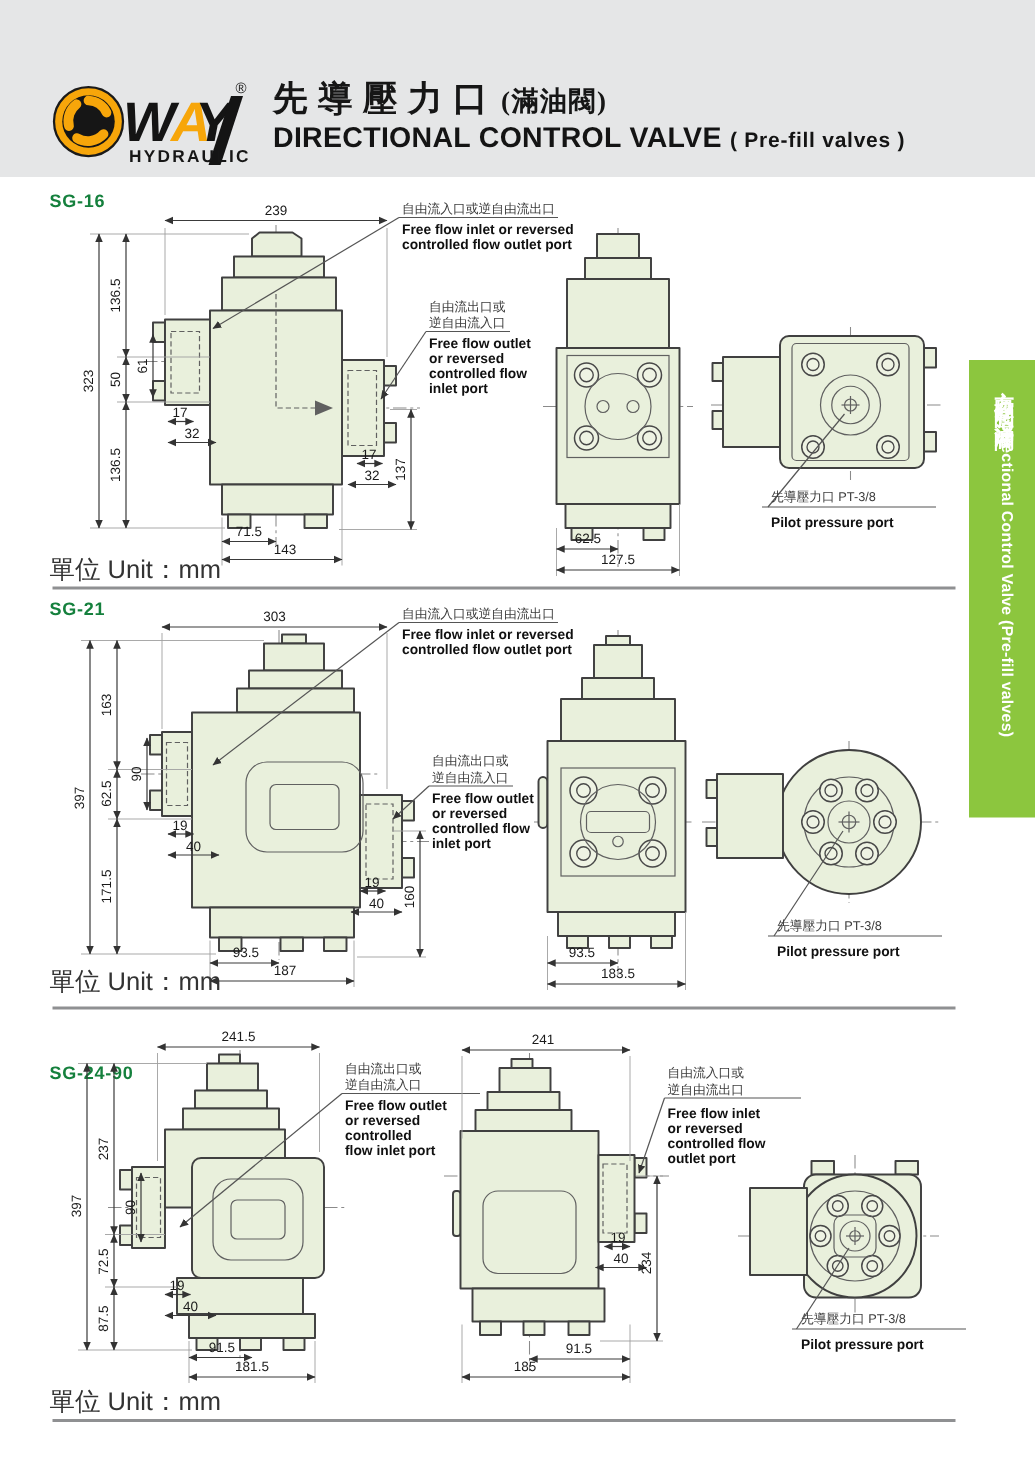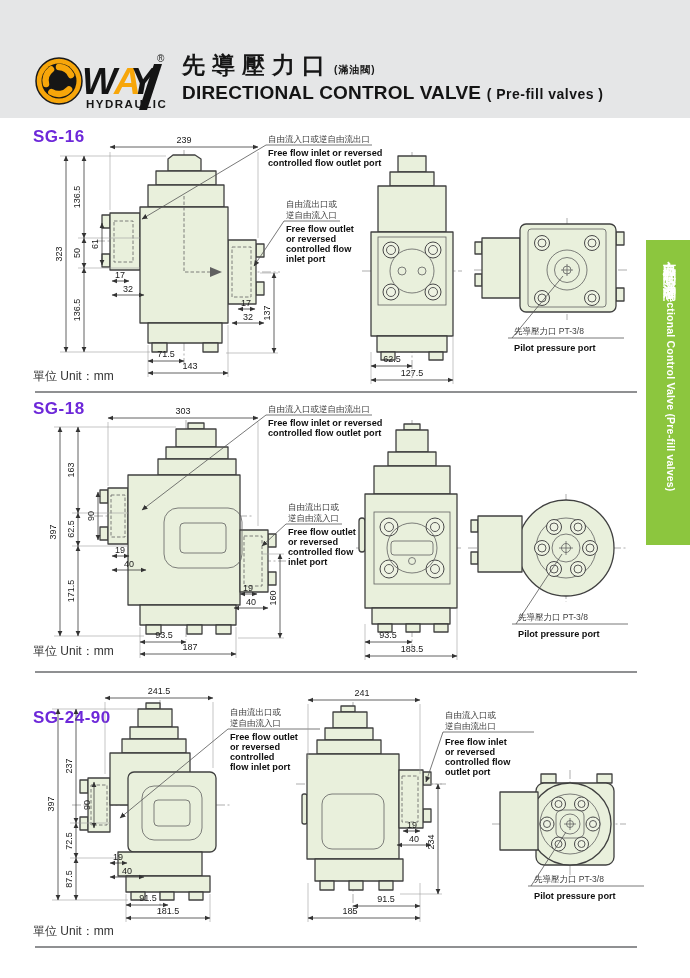--- a/index.html
+++ b/index.html
@@ -1,24 +1,24 @@
 <!DOCTYPE html>
 <html><head>
 <meta charset="utf-8">
 <style>
   html,body{margin:0;padding:0;background:#fff;}
   .page{position:relative;width:690px;height:978px;background:#fff;overflow:hidden;
         font-family:"Liberation Sans",sans-serif;}
   .header{position:absolute;left:0;top:0;width:690px;height:118px;background:#e5e6e7;}
   .title-zh{position:absolute;left:182px;top:50px;font-size:23px;font-weight:bold;color:#161616;letter-spacing:7px;white-space:nowrap;}
-  .title-zh .paren{font-size:10px;letter-spacing:1px;margin-left:2px;}
+  .title-zh .paren{font-size:18px;letter-spacing:1px;margin-left:2px;font-family:Liberation Serif, serif;}
   .title-en{position:absolute;left:182px;top:82px;font-size:19px;font-weight:900;color:#141414;letter-spacing:0.2px;white-space:nowrap;}
   .title-en .paren{font-size:14px;font-weight:bold;letter-spacing:0.5px;}
-  .sec-title{position:absolute;left:33px;font-size:17px;font-weight:bold;color:#6d28d9;letter-spacing:0.5px;}
-  .unit{position:absolute;left:33px;font-size:12px;color:#333;}
+  .sec-title{position:absolute;left:33px;font-size:12px;font-weight:bold;color:#15803d;letter-spacing:0.5px;}
+  .unit{position:absolute;left:33px;font-size:17px;color:#333;}
   .divider{position:absolute;left:35px;width:602px;height:2px;background:#8f9092;}
   .tab{position:absolute;left:646px;top:240px;width:44px;height:305px;background:#8cc63e;
        display:flex;justify-content:center;padding-top:0;box-sizing:border-box;}
   .tab-inner{writing-mode:vertical-rl;text-orientation:mixed;color:#fff;padding-top:10px;display:flex;}
   .tab-zh{font-size:13px;font-weight:bold;letter-spacing:3px;margin-left:2px;}
   .tab-en{font-size:10.5px;font-weight:bold;letter-spacing:0.2px;margin-right:1px;}
   svg{position:absolute;left:0;}
   svg text{font-family:"Liberation Sans",sans-serif;}
   .dim{font-size:9px;fill:#1a1a1a;text-anchor:middle;}
   .zh{font-size:8.5px;fill:#3c3c3c;}
@@ -57,21 +57,21 @@
     </svg>
     <div class="title-zh">
       <span>先導壓力口</span><span class="paren">(滿油閥)</span>
     </div>
     <div class="title-en">
       <span>DIRECTIONAL CONTROL VALVE</span> <span class="paren">( Pre-fill valves )</span>
     </div>
   </div>
 
   <div class="sec-title" style="top:127px;">SG-16</div>
-  <div class="sec-title" style="top:399px;">SG-18</div>
+  <div class="sec-title" style="top:399px;">SG-21</div>
   <div class="sec-title" style="top:708px;">SG-24-90</div>
 
   <svg width="690" height="268" viewBox="0 0 690 268" style="top:126px;">
     <defs>
       <marker id="a1" viewBox="0 0 10 10" refX="8.5" refY="5" markerWidth="8" markerHeight="8" orient="auto-start-reverse">
         <path d="M0,1 L9,5 L0,9 Z" fill="#333"></path>
       </marker>
     </defs>
 
     <g>

